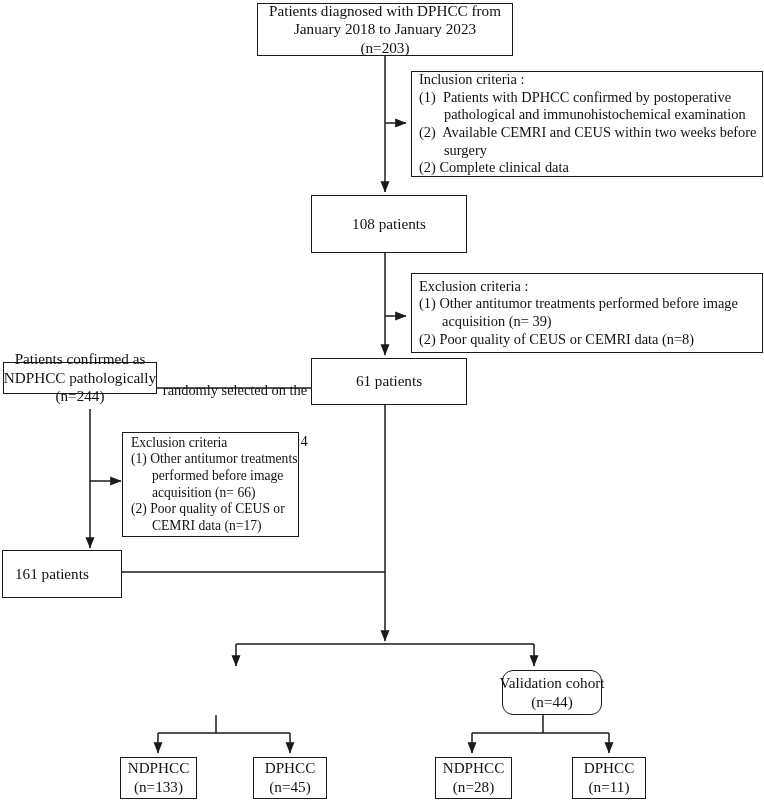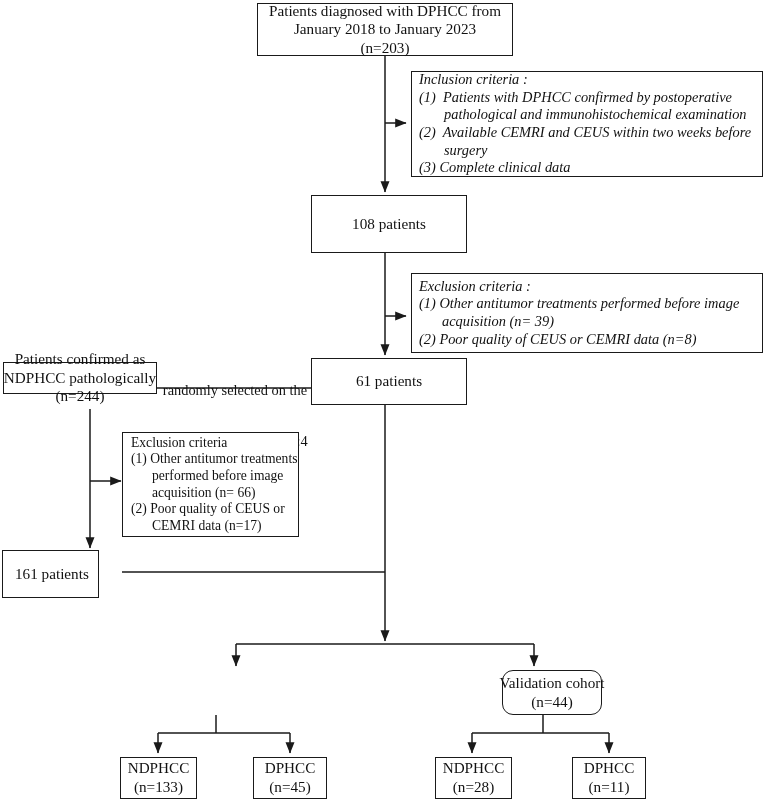--- a/index.html
+++ b/index.html
@@ -59,21 +59,21 @@
   .free-label {
     position: absolute;
     background: transparent;
     text-align: center;
     line-height: 1.2;
     white-space: pre;
   }
   .fs15 { font-size: 15.2px; }
   .fs14 { font-size: 14.4px; }
   .fs13 { font-size: 13.6px; }
-  .pad-l { padding-left: 7px; padding-right: 12px; font-style: italic; }
+  .pad-l { padding-left: 7px; padding-right: 12px; }
 </style>
 </head>
 <body>
 
 <div id="canvas">
 
   <svg id="connectors" viewBox="0 0 764 801" width="764" height="801" xmlns="http://www.w3.org/2000/svg">
     <defs>
       <marker id="arrow" markerWidth="9" markerHeight="9" refX="7.2" refY="3.2" orient="auto" markerUnits="strokeWidth">
         <path d="M0,0.2 L7.6,3.2 L0,6.2 z" fill="#1a1a1a"></path>
@@ -121,21 +121,21 @@
     <span class="line">January 2018 to January 2023</span>
     <span class="line">(n=203)</span>
   </div>
 
   <div class="node left fs14 pad-l" style="left:411px; top:71px; width:352px; height:106px;">
     <span class="crit-head">Inclusion criteria :</span>
     <span class="crit-item">(1)  Patients with DPHCC confirmed by postoperative</span>
     <span class="crit-item" style="padding-left:25px;">pathological and immunohistochemical examination</span>
     <span class="crit-item">(2)  Available CEMRI and CEUS within two weeks before</span>
     <span class="crit-item" style="padding-left:25px;">surgery</span>
-    <span class="crit-item">(3) Complete clinical data</span>
+    <span class="crit-item">(2) Complete clinical data</span>
   </div>
 
   <div class="node center fs15" style="left:311px; top:195px; width:156px; height:58px;">
     <span class="line">108 patients</span>
   </div>
 
   <div class="node left fs14 pad-l" style="left:411px; top:273px; width:352px; height:80px;">
     <span class="crit-head">Exclusion criteria :</span>
     <span class="crit-item">(1) Other antitumor treatments performed before image</span>
     <span class="crit-item" style="padding-left:23px;">acquisition (n= 39)</span>
@@ -159,21 +159,21 @@
 
   <div class="node left fs13" style="left:122px; top:432px; width:177px; height:105px; padding-left:8px; padding-right:3px;">
     <span class="crit-head">Exclusion criteria</span>
     <span class="crit-item">(1) Other antitumor treatments</span>
     <span class="crit-item" style="padding-left:21px;">performed before image</span>
     <span class="crit-item" style="padding-left:21px;">acquisition (n= 66)</span>
     <span class="crit-item">(2) Poor quality of CEUS or</span>
     <span class="crit-item" style="padding-left:21px;">CEMRI data (n=17)</span>
   </div>
 
-  <div class="node left fs15" style="left:2px; top:550px; width:97px; height:48px; padding-left:12px;">
+  <div class="node left fs15" style="left:2px; top:550px; width:120px; height:48px; padding-left:12px;">
     <span class="line">161 patients</span>
   </div>
 
 
   <div class="node center fs15" style="left:502px; top:670px; width:100px; height:45px;border-radius:11px;">
     <span class="line">Validation cohort</span>
     <span class="line">(n=44)</span>
   </div>
 
   <div class="node center fs15" style="left:120px; top:757px; width:77px; height:42px;">

